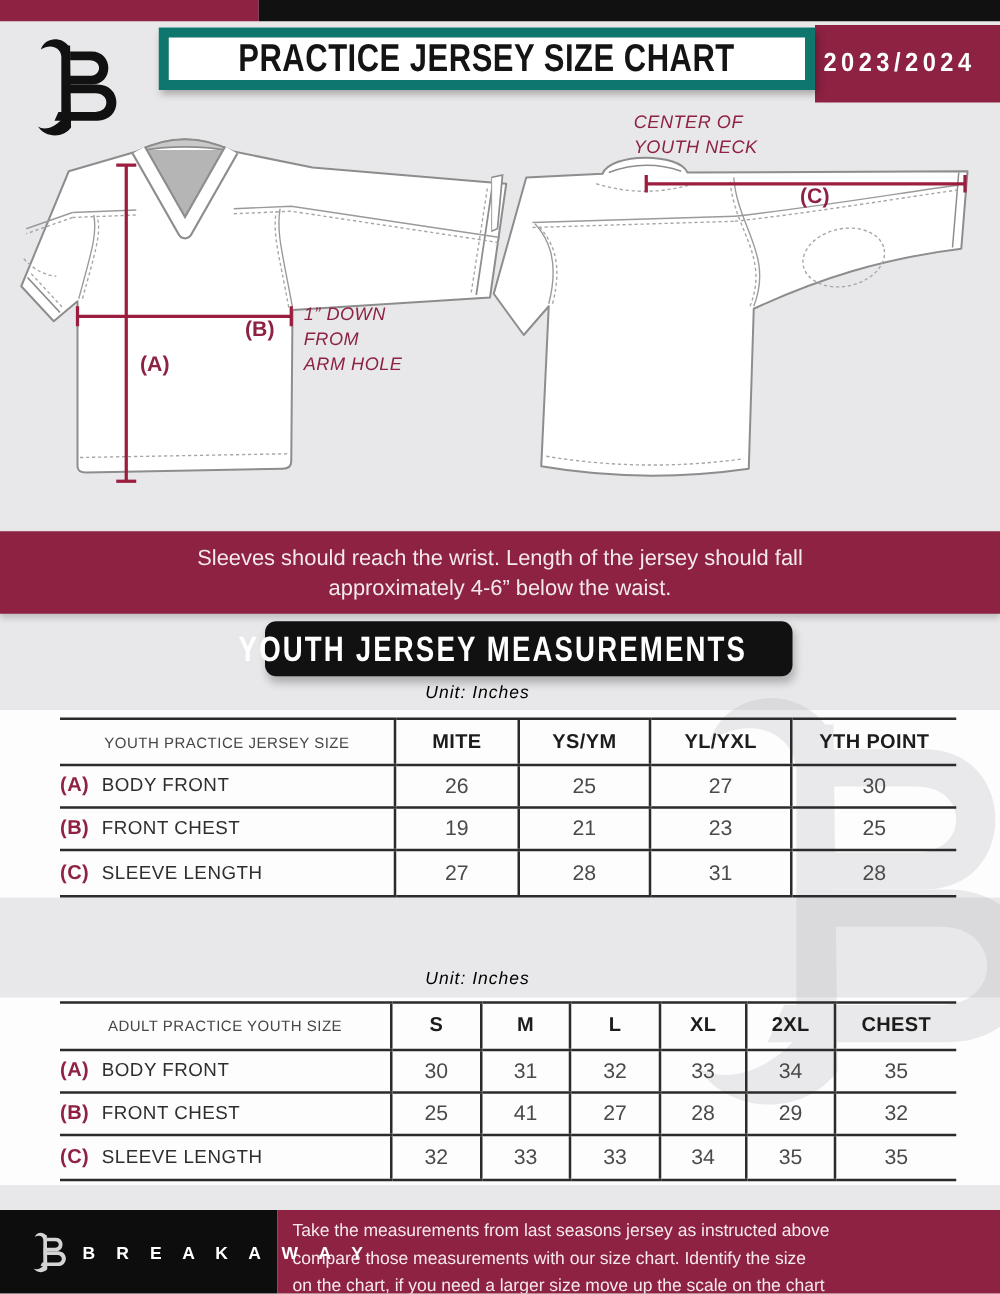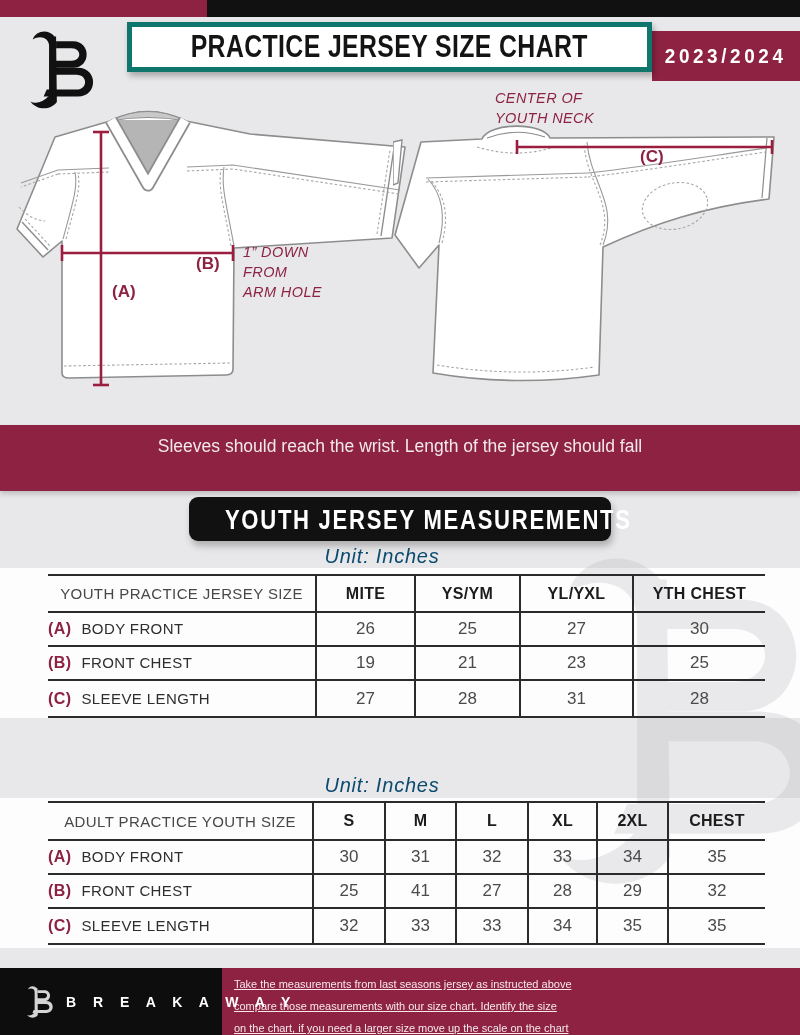--- a/index.html
+++ b/index.html
@@ -5,72 +5,72 @@
   html,body{margin:0;padding:0;}
   body{font-family:"Liberation Sans",sans-serif;background:#bfbfbf;}
   #page{position:relative;width:800px;height:1035px;background:#e8e8ea;overflow:hidden;margin:0 auto;}
   .abs{position:absolute;}
 
   
   .strip-maroon{left:0;top:0;width:207px;height:17px;background:#8d2243;z-index:3;}
   .strip-black{left:207px;top:0;width:593px;height:17px;background:#111;z-index:3;}
 
   
-  .title-box{left:127px;top:22px;width:525px;height:50px;background:#fff;border:5px solid #0f766e;
+  .title-box{left:127px;top:22px;width:525px;height:50px;background:#fff;border:8px solid #0f766e;
     box-sizing:border-box;z-index:4;display:flex;align-items:center;justify-content:center;
     box-shadow:2px 4px 6px rgba(0,0,0,.28);}
   .title-box span{display:inline-block;font-size:31px;font-weight:800;color:#141414;white-space:nowrap;
     transform:scaleX(.8);letter-spacing:.5px;}
-  .season-box{left:652px;top:31px;width:148px;height:50px;background:#8d2243;z-index:3;
-    display:flex;align-items:center;justify-content:center;}
+  .season-box{left:652px;top:20px;width:148px;height:62px;background:#8d2243;z-index:3;
+    display:flex;align-items:center;}
   .season-box span{display:inline-block;font-size:21px;font-weight:800;color:#fff;letter-spacing:4px;
     transform:scaleX(.9);white-space:nowrap;}
   .logo-top{left:28px;top:26px;width:78px;height:88px;color:#111;z-index:4;}
 
   
   .front-svg{left:0;top:90px;width:410px;height:330px;z-index:2;}
   .back-svg{left:393px;top:82px;width:407px;height:340px;z-index:2;}
   .dlabel{z-index:5;color:#8d2243;white-space:nowrap;}
   .dmark{font-size:17px;font-weight:800;}
   .ddesc{font-size:14.5px;font-style:italic;line-height:20px;letter-spacing:.4px;}
 
   
   .banner{left:0;top:425px;width:800px;height:66px;background:#8d2243;z-index:2;
     box-shadow:0 3px 5px rgba(0,0,0,.18);text-align:center;color:#f3e8ec;}
   .banner div{font-size:17.5px;line-height:24px;}
   .banner .b1{margin-top:9px;}
 
   
   .sec-title{width:422px;height:44px;background:#111;border-radius:9px;z-index:3;
-    display:flex;align-items:center;justify-content:flex-start;box-shadow:2px 5px 7px rgba(0,0,0,.25);}
+    display:flex;align-items:center;justify-content:flex-end;box-shadow:2px 5px 7px rgba(0,0,0,.25);margin-left:23px;}
   .sec-title span{display:inline-block;color:#fff;font-size:26px;font-weight:800;letter-spacing:2px;
     white-space:nowrap;transform:scale(.85,1.08);}
-  .unit{width:764px;left:0;text-align:center;font-size:20px;font-style:italic;color:#0c4a6e;
+  .unit{width:764px;left:0;text-align:center;font-size:14px;font-style:italic;color:#000000;
     letter-spacing:.8px;z-index:3;}
 
   
   .band{left:0;width:800px;background:#fdfdfd;z-index:0;}
   .wm{left:548px;top:540px;width:330px;height:470px;color:#b9b9bf;opacity:.28;z-index:1;}
 
   
   .size-table{border-collapse:collapse;table-layout:fixed;z-index:2;background:transparent;}
   .size-table th,.size-table td{border-top:2px solid #2b2b2b;border-bottom:2px solid #2b2b2b;padding:0;}
   .b-l{border-left:2px solid #2b2b2b;}
-  .lblh{font-size:15px;color:#474747;letter-spacing:.4px;text-align:center;font-weight:400;}
+  .lblh{font-size:12px;color:#474747;letter-spacing:.4px;text-align:center;font-weight:400;}
   .szh{font-size:16px;color:#1c1c1c;font-weight:700;text-align:center;letter-spacing:.3px;}
   .lbl{text-align:left;padding-left:26px;font-size:15px;color:#2e2e2e;letter-spacing:.4px;}
   .mk{color:#8d2243;font-weight:800;margin-right:10px;font-size:16px;}
   .val{text-align:center;font-size:17px;color:#4a4a4a;}
 
   
   .foot-black{left:0;top:968px;width:222px;height:67px;background:#0d0d0d;z-index:2;}
   .foot-logo{left:26px;top:984px;width:32px;height:36px;color:#d4d4d4;z-index:3;}
   .brand{left:66px;top:994px;color:#fff;font-size:14px;font-weight:700;letter-spacing:6.5px;z-index:3;}
   .foot-maroon{left:222px;top:968px;width:578px;height:67px;background:#8d2243;z-index:2;
-    color:#f6e8ed;font-size:11px;line-height:22px;box-sizing:border-box;padding:5px 0 0 12px;text-decoration:underline;}
+    color:#f6e8ed;font-size:14px;line-height:22px;box-sizing:border-box;padding:5px 0 0 12px;}
 </style>
 </head>
 <body>
 
 <svg width="0" height="0" style="position:absolute">
   <defs>
     <symbol id="blogo" viewBox="0 0 100 110">
       <path fill="currentColor" d="M34 12 C26 2 10 4 6 16 C15 10 26 13 27 23 L27 88 C19 97 9 99 3 95 C11 107 29 107 37 96 L36 12 Z"></path>
       <path fill="currentColor" d="M36 18 L58 18 C81 18 81 52 58 52 L28 52 L28 43 L56 43 C69 43 69 27 56 27 L36 27 Z"></path>
       <path fill="currentColor" d="M36 52 L64 52 C90 52 90 89 64 89 L20 89 L24 80 L62 80 C77 80 77 61 62 61 L28 61 L28 52 Z"></path>
@@ -153,35 +153,36 @@
       <path d="M44,283 Q122,296 202,285"></path>
       <ellipse cx="282" cy="124" rx="33" ry="23" transform="rotate(-12 282 124)"></ellipse>
     </g>
     <g stroke="#9b1e3f" stroke-width="2.6" fill="none">
       <path d="M124,65 L379,65"></path>
         <path d="M124,58 L124,72"></path>
         <path d="M379,58 L379,72"></path>
     </g>
   </svg>
 
-  <div class="abs dlabel ddesc" style="left:495px;top:88px;">
+  <div class="abs dlabel ddesc" style="left:507px;top:88px;">
     <div>CENTER OF</div>
     <div>YOUTH NECK</div>
   </div>
   <div class="abs dlabel dmark" style="left:640px;top:147px;">(C)</div>
   <div class="abs dlabel dmark" style="left:196px;top:254px;">(B)</div>
   <div class="abs dlabel ddesc" style="left:243px;top:242px;">
     <div>1” DOWN</div>
     <div>FROM</div>
     <div>ARM HOLE</div>
   </div>
   <div class="abs dlabel dmark" style="left:112px;top:282px;">(A)</div>
 
   <div class="abs banner">
     <div class="b1">Sleeves should reach the wrist. Length of the jersey should fall</div>
+    <div>approximately 4-6” below the waist.</div>
   </div>
 
   <div class="abs band" style="top:568px;height:150px;"></div>
   <div class="abs band" style="top:798px;height:150px;"></div>
   <svg class="abs wm" viewBox="0 0 100 110" preserveAspectRatio="xMinYMin meet">
       <use href="#blogo"></use>
     </svg>
 
   <div class="abs sec-title" style="left:189px;top:497px;">
     <span>YOUTH JERSEY MEASUREMENTS</span>
@@ -195,21 +196,21 @@
         <col style="width:105px">
         <col style="width:113px">
         <col style="width:132px">
       </colgroup>
     <tbody>
         <tr style="height:37px">
       <th class="lblh">YOUTH PRACTICE JERSEY SIZE</th>
       <th class="szh b-l">MITE</th>
       <th class="szh b-l">YS/YM</th>
       <th class="szh b-l">YL/YXL</th>
-      <th class="szh b-l">YTH CHEST</th>
+      <th class="szh b-l">YTH POINT</th>
     </tr>
     <tr style="height:34px">
       <td class="lbl"><span class="mk">(A)</span><span>BODY FRONT</span></td>
       <td class="val b-l">26</td>
       <td class="val b-l">25</td>
       <td class="val b-l">27</td>
       <td class="val b-l">30</td>
     </tr>
     <tr style="height:34px">
       <td class="lbl"><span class="mk">(B)</span><span>FRONT CHEST</span></td>

